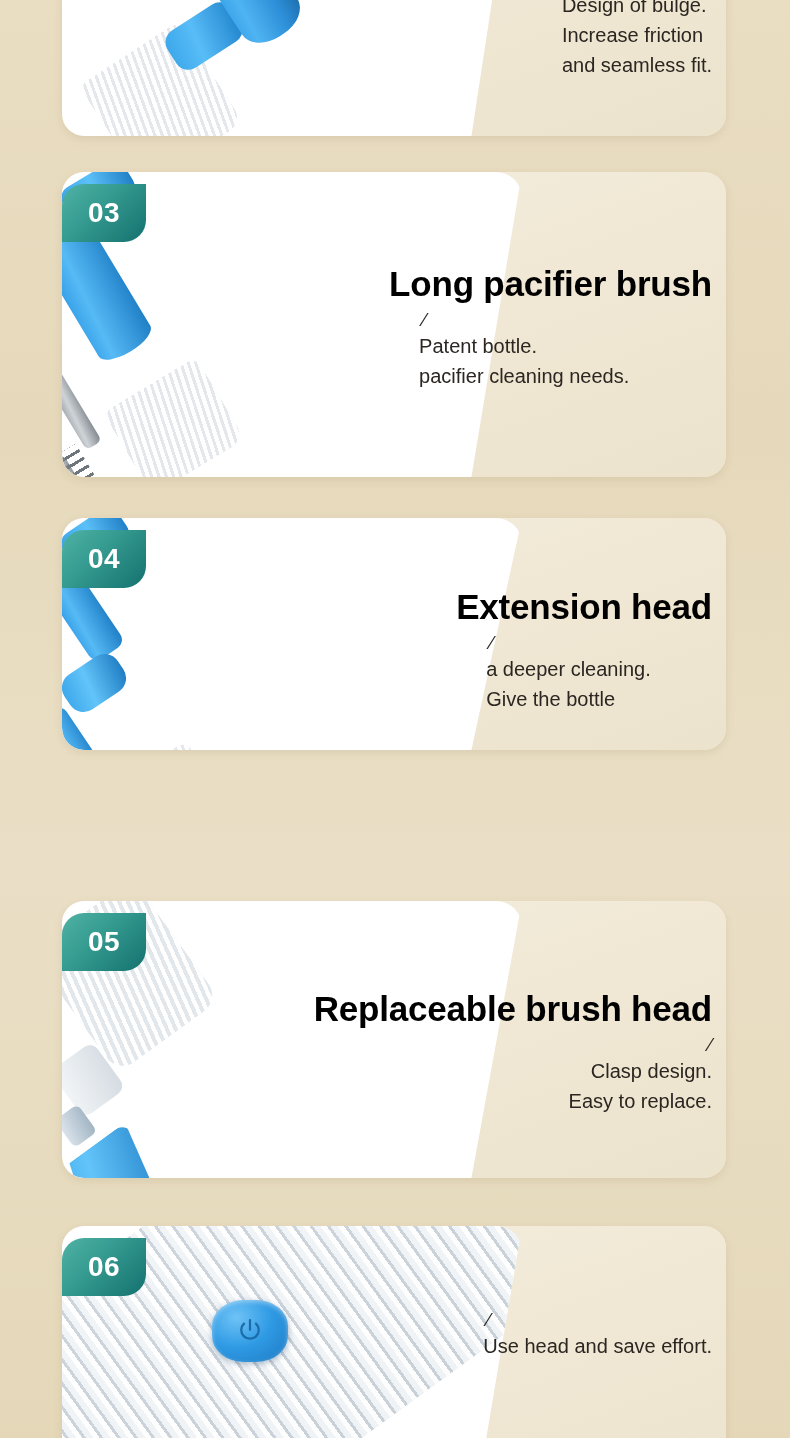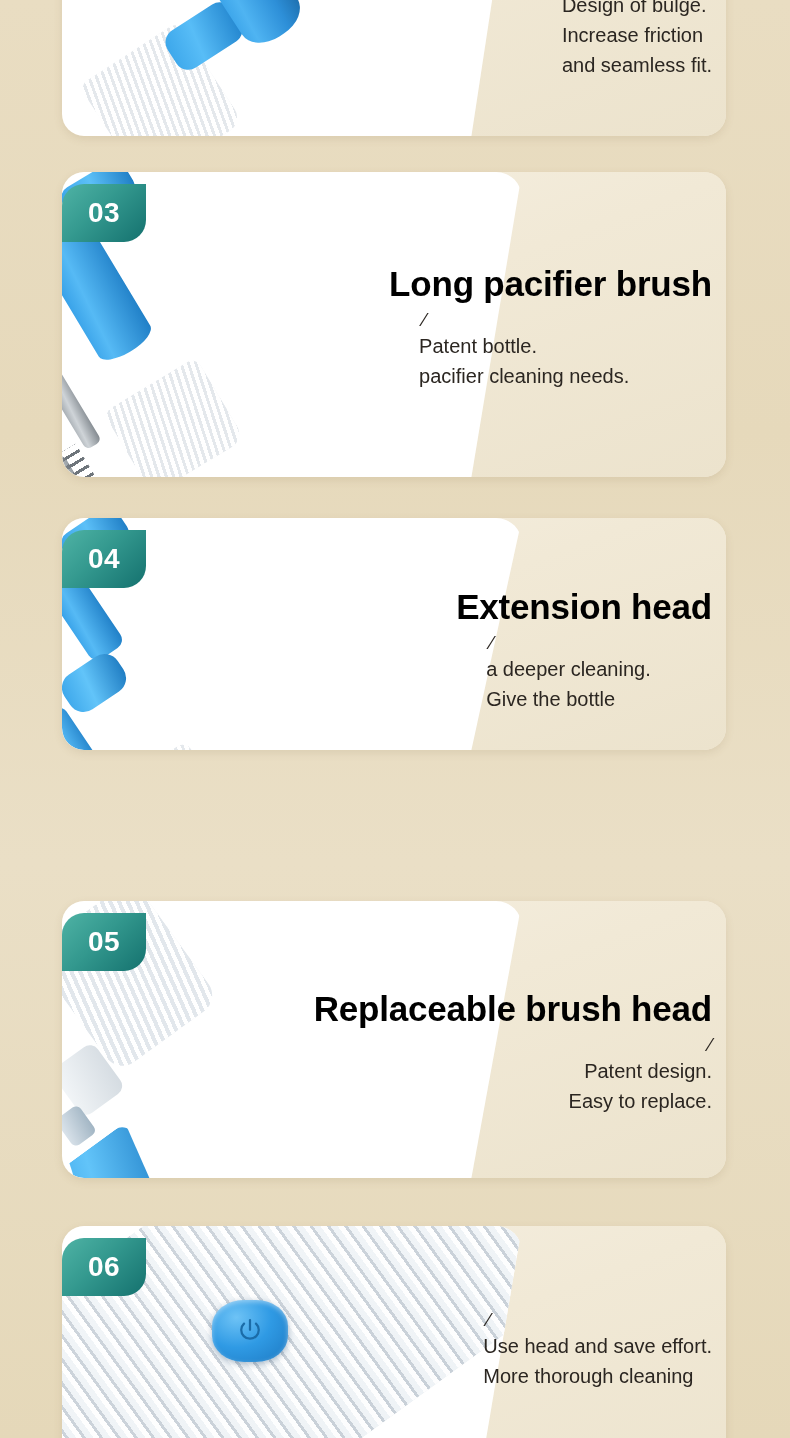--- a/index.html
+++ b/index.html
@@ -284,39 +284,38 @@
         <div class="c5-tip"></div>
         <div class="c5-cone"></div>
 
       </div>
     </div>
     <div class="badge">05</div>
     <div class="copy" style="top:88px; right:14px;text-align:right;">
       <div class="headline">Replaceable brush head</div>
       <div class="slash">∕</div>
       <div class="body-lines">
-        <div>Patent design.</div>
+        <div>Clasp design.</div>
         <div>Easy to replace.</div>
       </div>
     </div>
   </div>
 
   <div class="card" style="top:1226px; height:300px;">
     <div class="card-bg"></div>
     <div class="photo">
       <div class="art">
         <div class="c6-body"></div>
       </div>
     </div>
     <div class="badge">06</div>
     <div class="copy" style="top:78px; right:14px;">
       <div class="slash">∕</div>
       <div class="body-lines">
         <div>Use head and save effort.</div>
-        <div>More thorough cleaning</div>
       </div>
     </div>
   </div>
 
   <div class="c6-btn">
     <svg viewBox="0 0 24 24" fill="none" stroke="#1b6ca8" stroke-width="1.8" stroke-linecap="round">
       <path d="M12 3.2 V 11"></path>
       <path d="M7.2 6.1 A 7 7 0 1 0 16.8 6.1"></path>
     </svg>
   </div>

